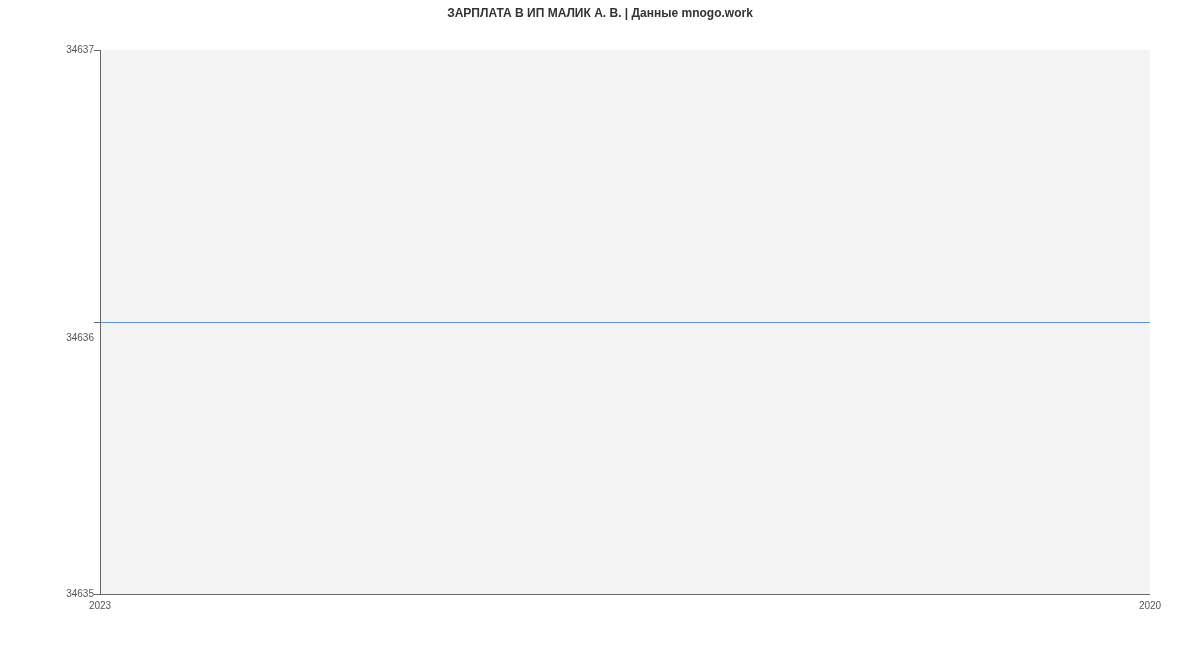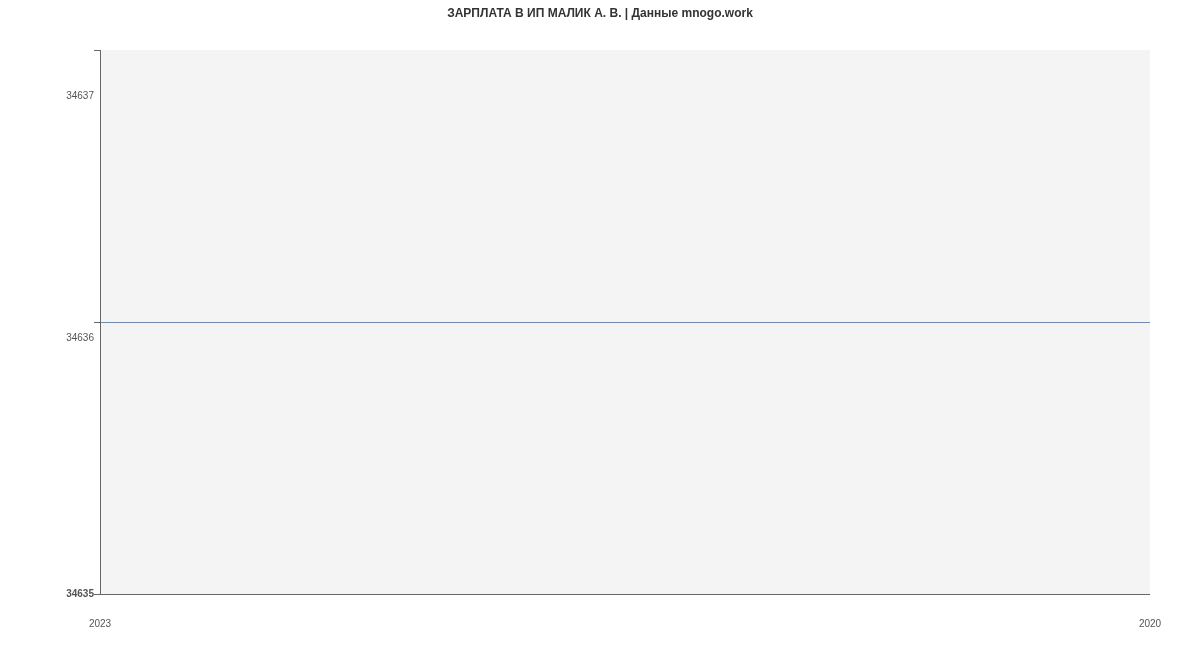--- a/index.html
+++ b/index.html
@@ -56,33 +56,32 @@
     position: absolute;
     width: 6px;
     height: 1px;
     background: #666;
   }
   .xtick-label {
     position: absolute;
     font-size: 10px;
     color: #555;
     text-align: center;
-    margin-top: 18px;
   }
 </style>
 </head>
 <body>
 
 <div class="chart">
 
   <div class="title">ЗАРПЛАТА В ИП МАЛИК А. В. | Данные mnogo.work</div>
 
-  <div class="ytick-label" style="left:44px; top:588px;font-weight:bold;">34635</div>
+  <div class="ytick-label" style="left:44px; top:588px;">34635</div>
   <div class="ytick-label" style="left:44px; top:332px;">34636</div>
-  <div class="ytick-label" style="left:44px; top:44px;margin-top:46px;">34637</div>
+  <div class="ytick-label" style="left:44px; top:44px;">34637</div>
 
   <div class="y-tick-mark" style="left:94px; top:594px;"></div>
   <div class="y-tick-mark" style="left:94px; top:322px;"></div>
   <div class="y-tick-mark" style="left:94px; top:50px;"></div>
 
   <div class="plot-area">
     <div class="series-line" style="top:272px;"></div>
   </div>
 
   <div class="xtick-label" style="left:80px; top:600px; width:40px;">2023</div>

